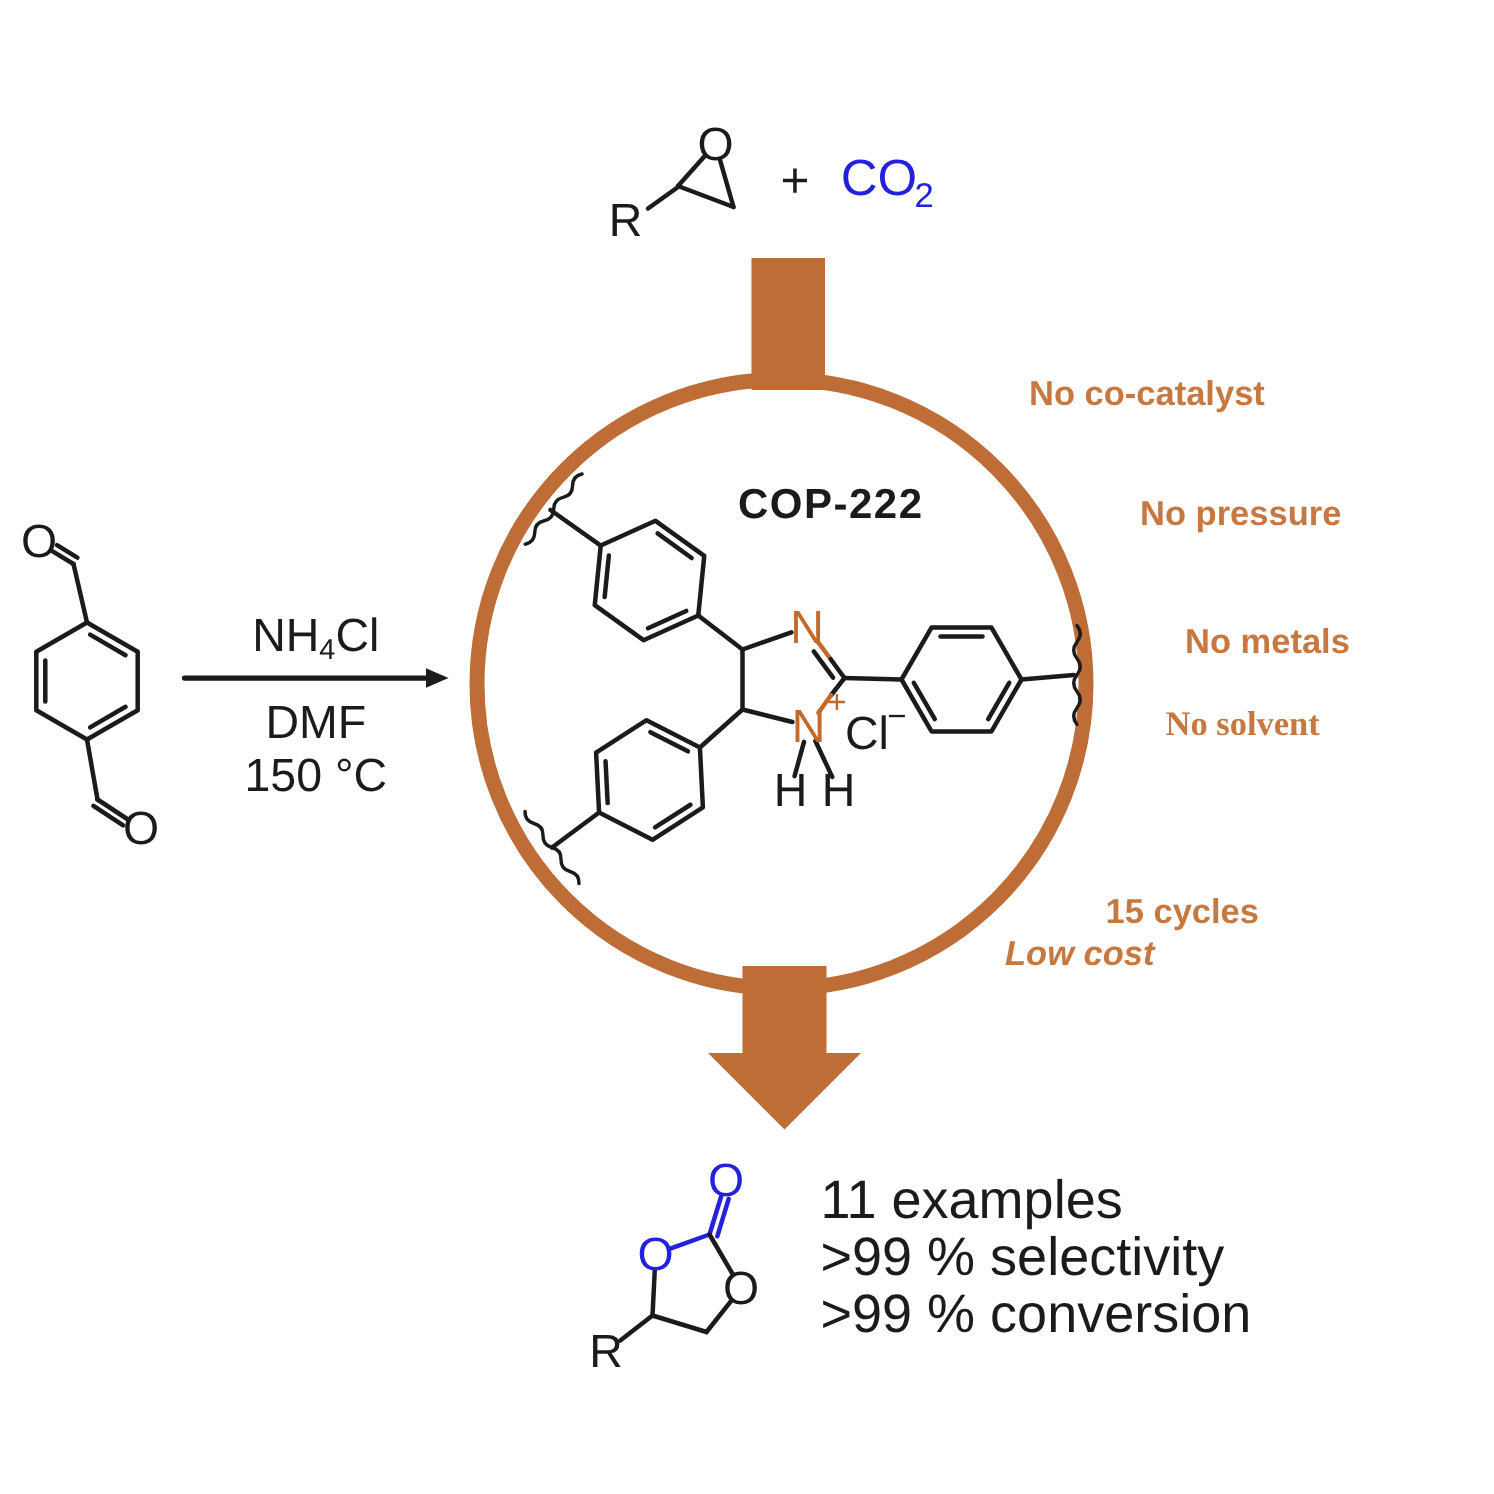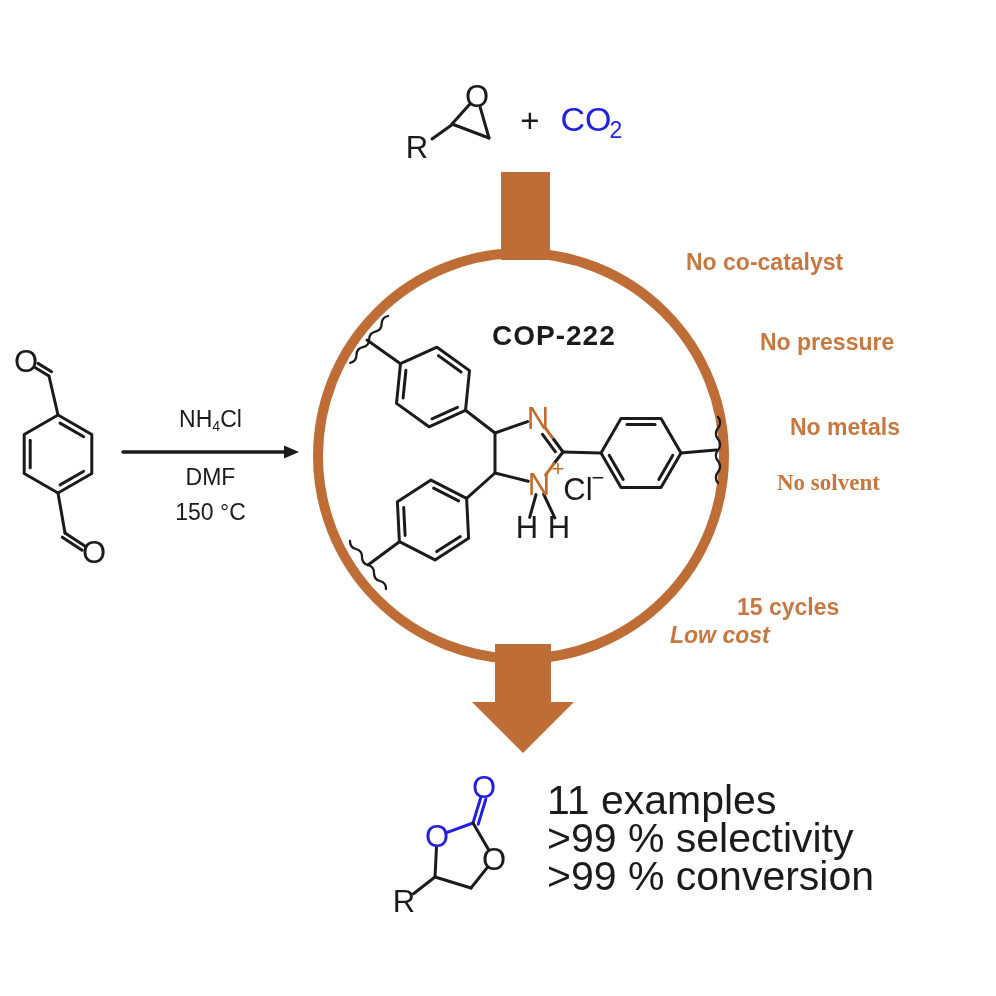--- a/index.html
+++ b/index.html
@@ -21,33 +21,33 @@
   .atom{font-size:31px;}
   .atom-blue{fill:#2321de;}
   .atom-orange{fill:#c5692b;}
   .charge{font-size:22px;}
   .plus-big{font-size:33px;}
   .subscript{font-size:23px;}
 
   
   .overlay{position:absolute;white-space:nowrap;}
   .cop-label{left:492px;top:320px;font-size:28px;color:#1b1b1b;letter-spacing:1px;font-weight:bold;}
-  .cond{left:118px;width:185px;text-align:center;font-size:23px;color:#1b1b1b;}
+  .cond{left:118px;width:185px;text-align:center;font-size:31px;color:#1b1b1b;}
   .cond-reagent{top:406px;}
   .cond-solvent{top:464px;}
   .cond-temp{top:499px;}
   .cond .sub{font-size:0.62em;vertical-align:-0.28em;}
   .feat{font-size:23px;font-weight:bold;color:#c77840;}
   .feat-0{left:686px;top:249px;}
   .feat-1{left:760px;top:329px;}
   .feat-2{left:790px;top:414px;}
   .feat-3{left:777px;top:470px;font-family:Liberation Serif, serif;}
   .feat-4{left:737px;top:547px;margin-top:47px;}
   .feat-5{left:670px;top:622px;font-style:italic;}
-  .results{left:547px;top:781px;font-size:41px;color:#1b1b1b;line-height:38px;}
+  .results{left:547px;top:781px;font-size:36px;color:#1b1b1b;line-height:38px;}
 </style>
 </head>
 <body>
 
 <div class="canvas">
 
   <svg width="996" height="996" viewBox="0 0 996 996">
 
     <g>
       <line class="bond" x1="432" y1="139" x2="453" y2="124"></line>

